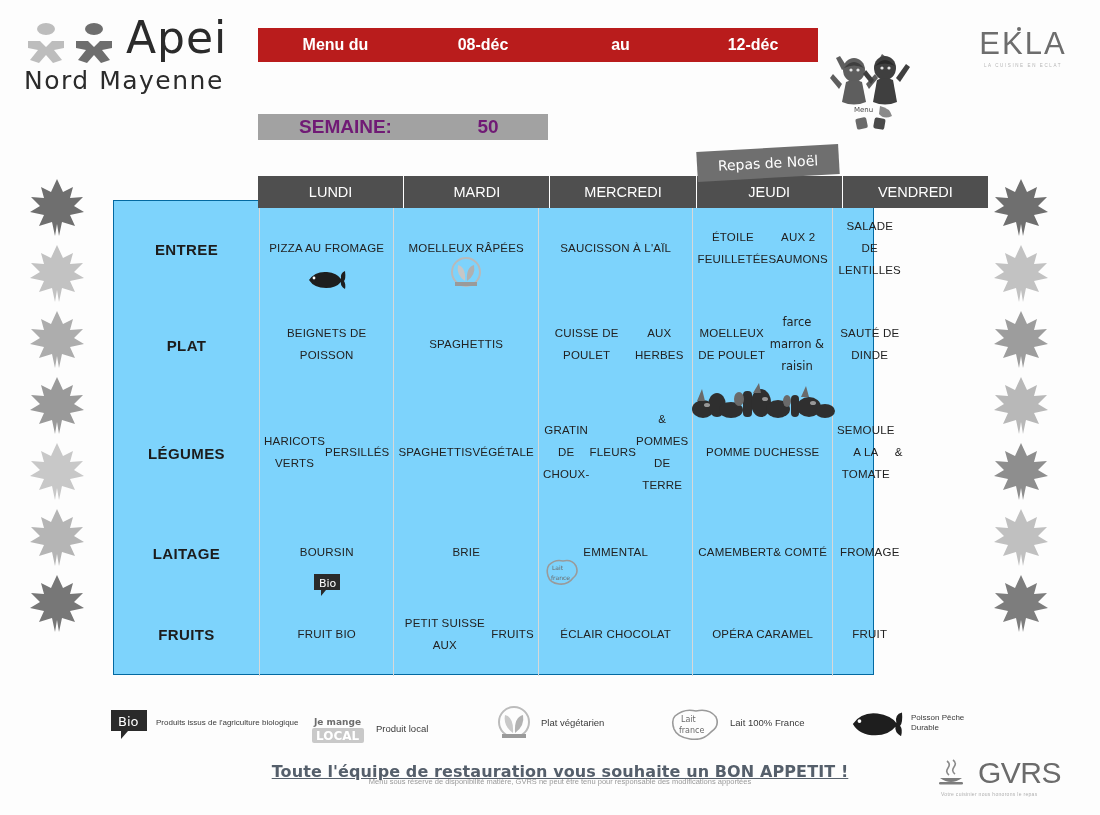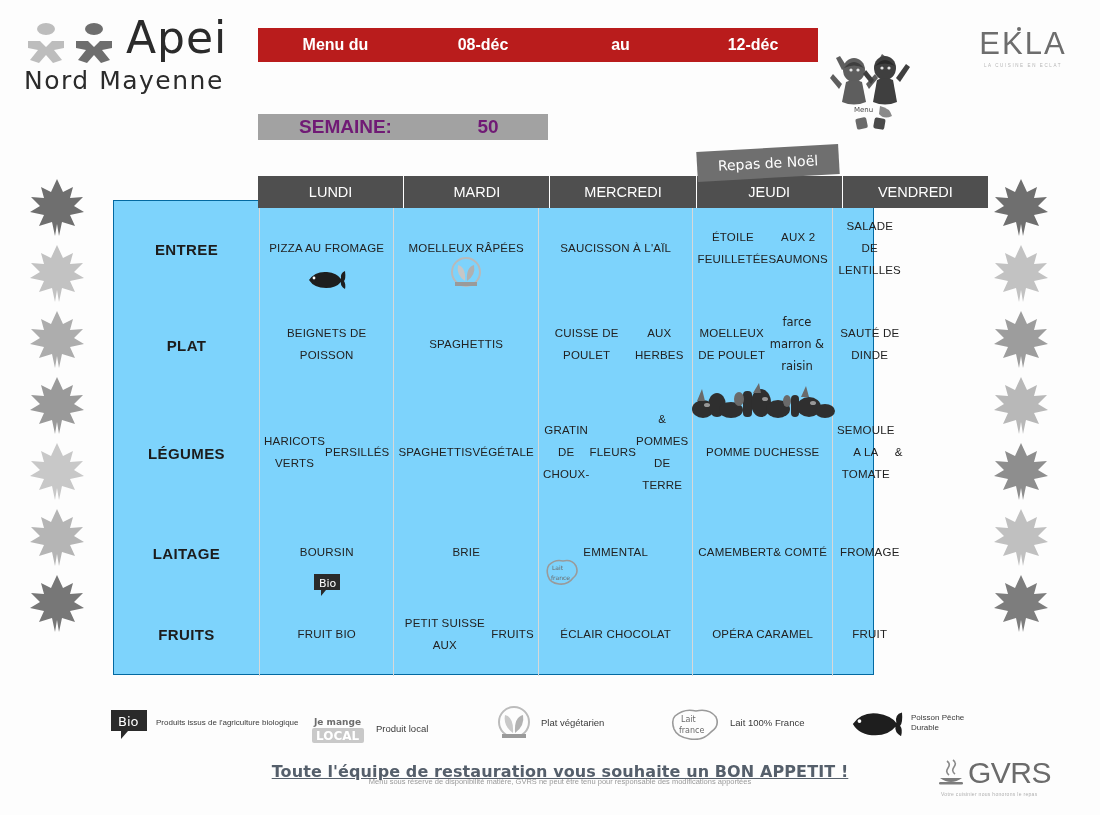--- a/index.html
+++ b/index.html
@@ -311,21 +311,21 @@
     color: #9a9a9a;
     font-family: "Liberation Sans", sans-serif;
   }
   .gvrs {
     position: absolute;
     left: 938px;
     top: 756px;
     width: 150px;
     text-align: left;
   }
-  .gvrs-row { display: flex; align-items: center; gap: 4px; }
+  .gvrs-row { display: flex; align-items: center; gap: 14px; }
   .gvrs-word {
     font-size: 30px;
     letter-spacing: -0.5px;
     color: #6b6b6b;
     font-family: "Liberation Sans", sans-serif;
   }
   .gvrs-tag {
     font-size: 5px;
     color: #b0b0b0;
     letter-spacing: 0.3px;

